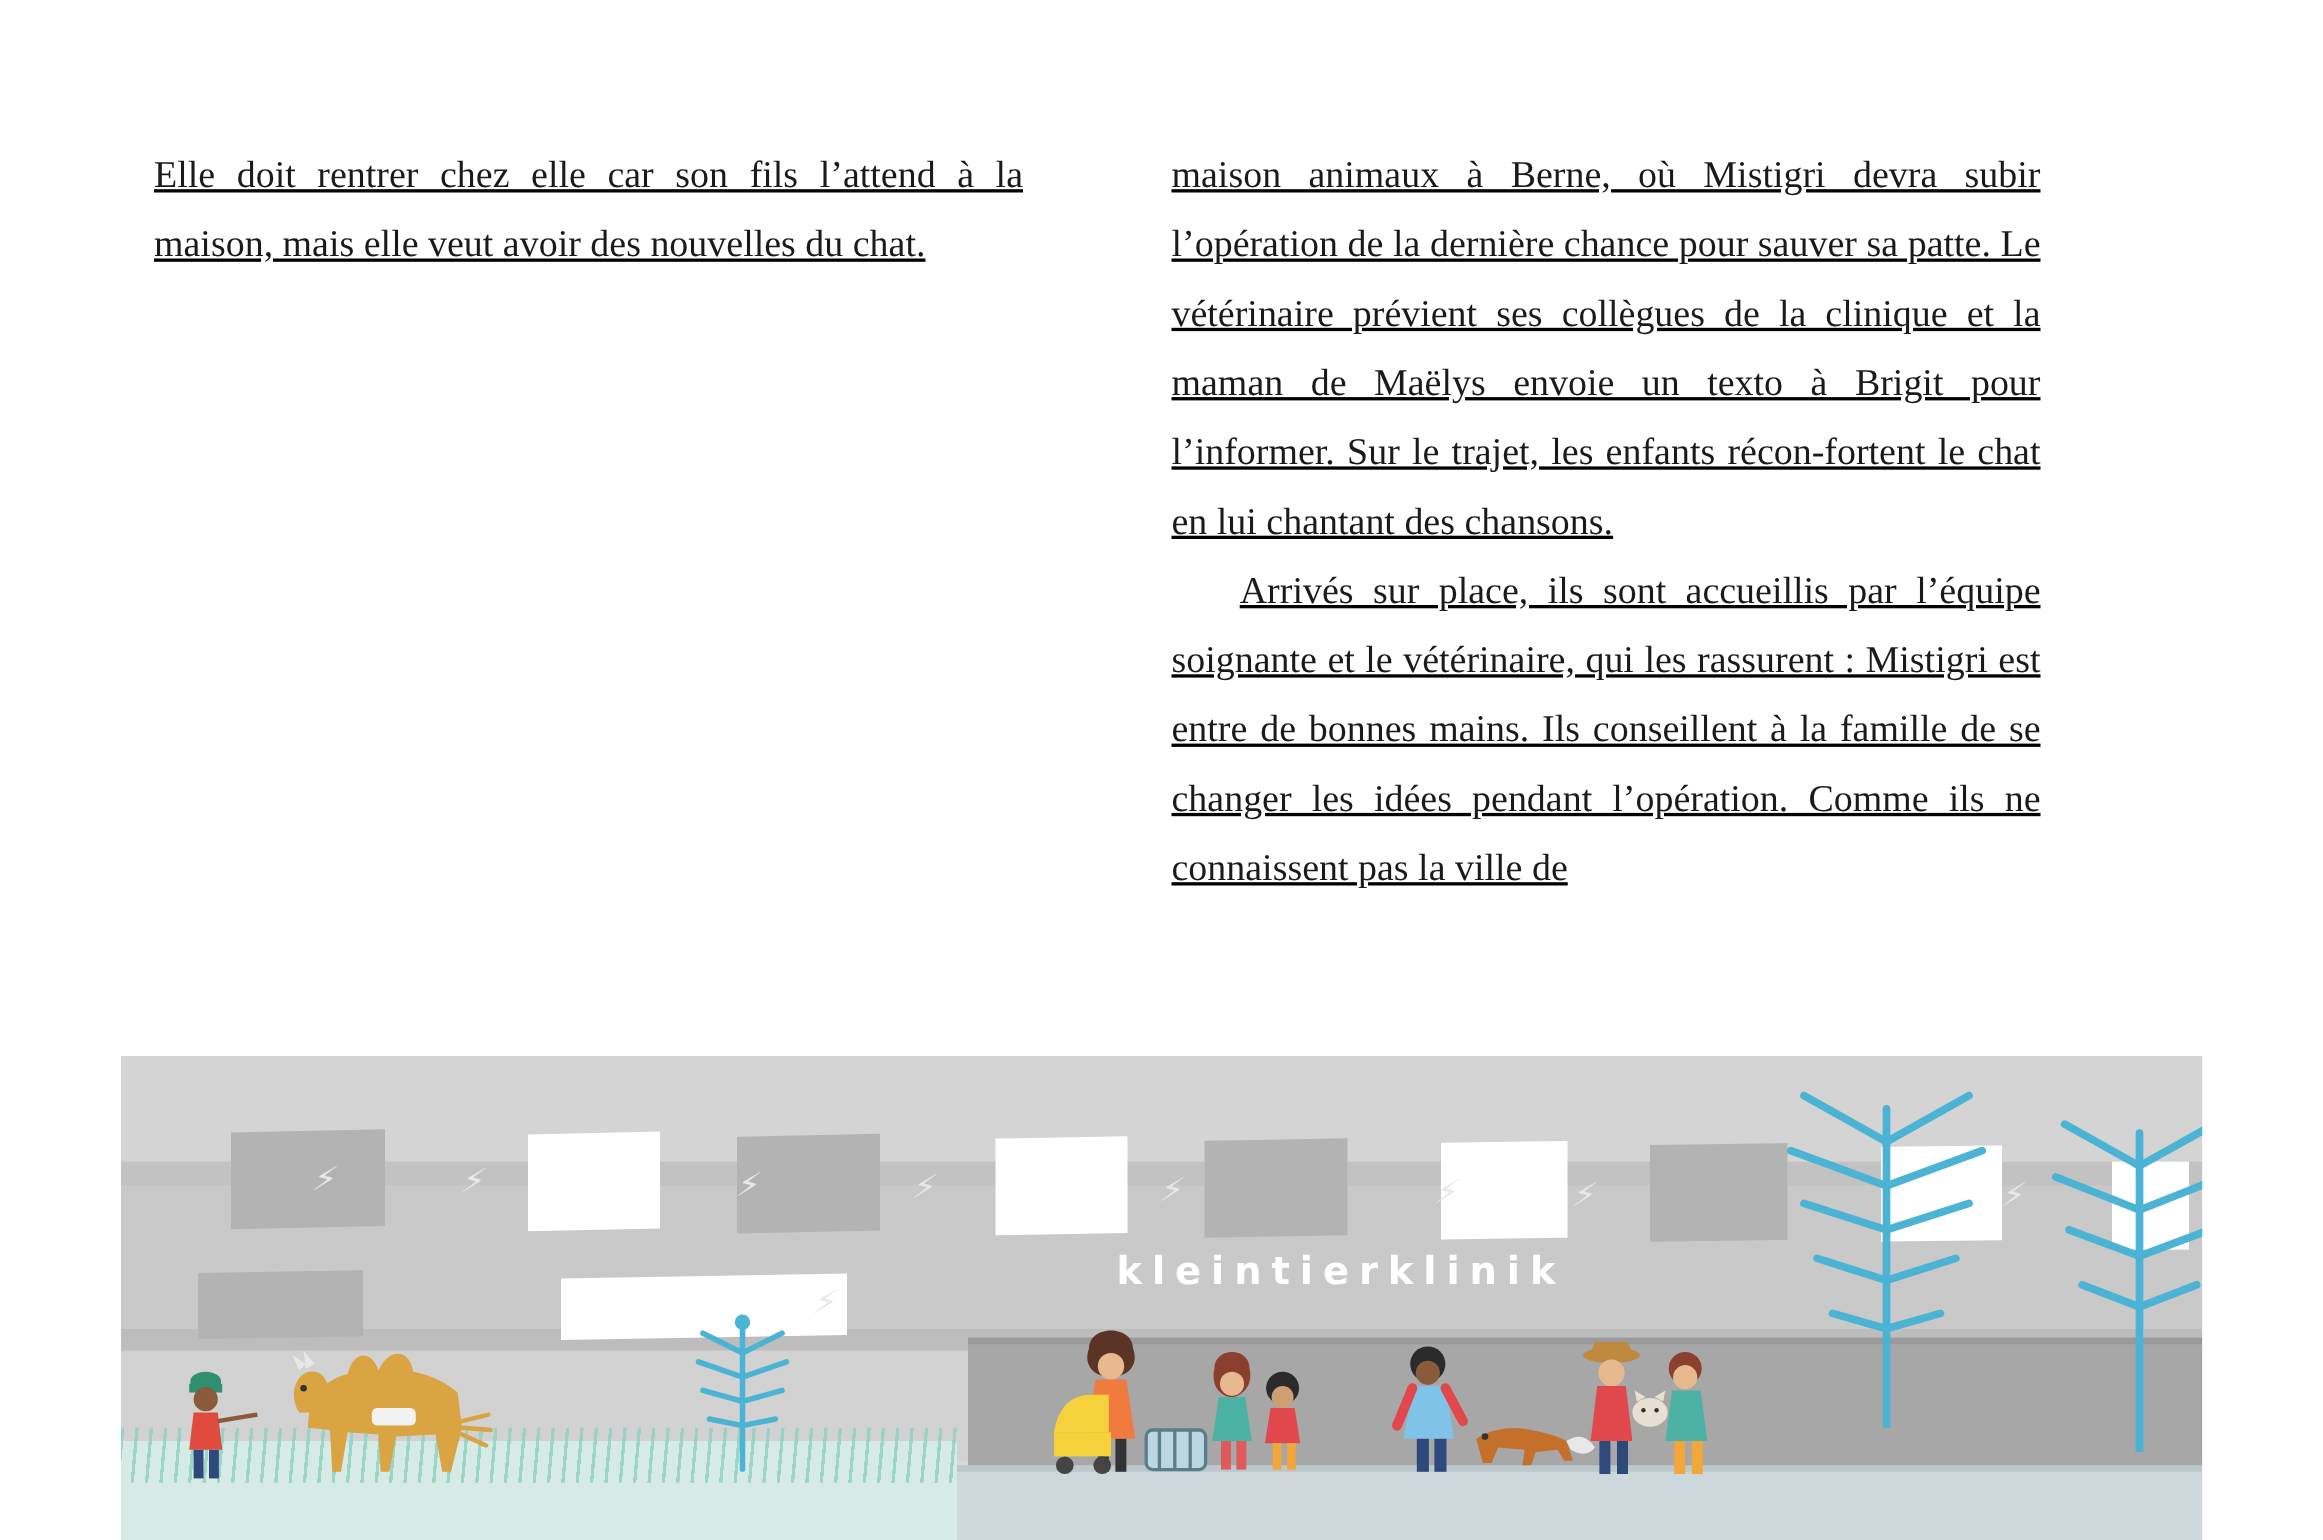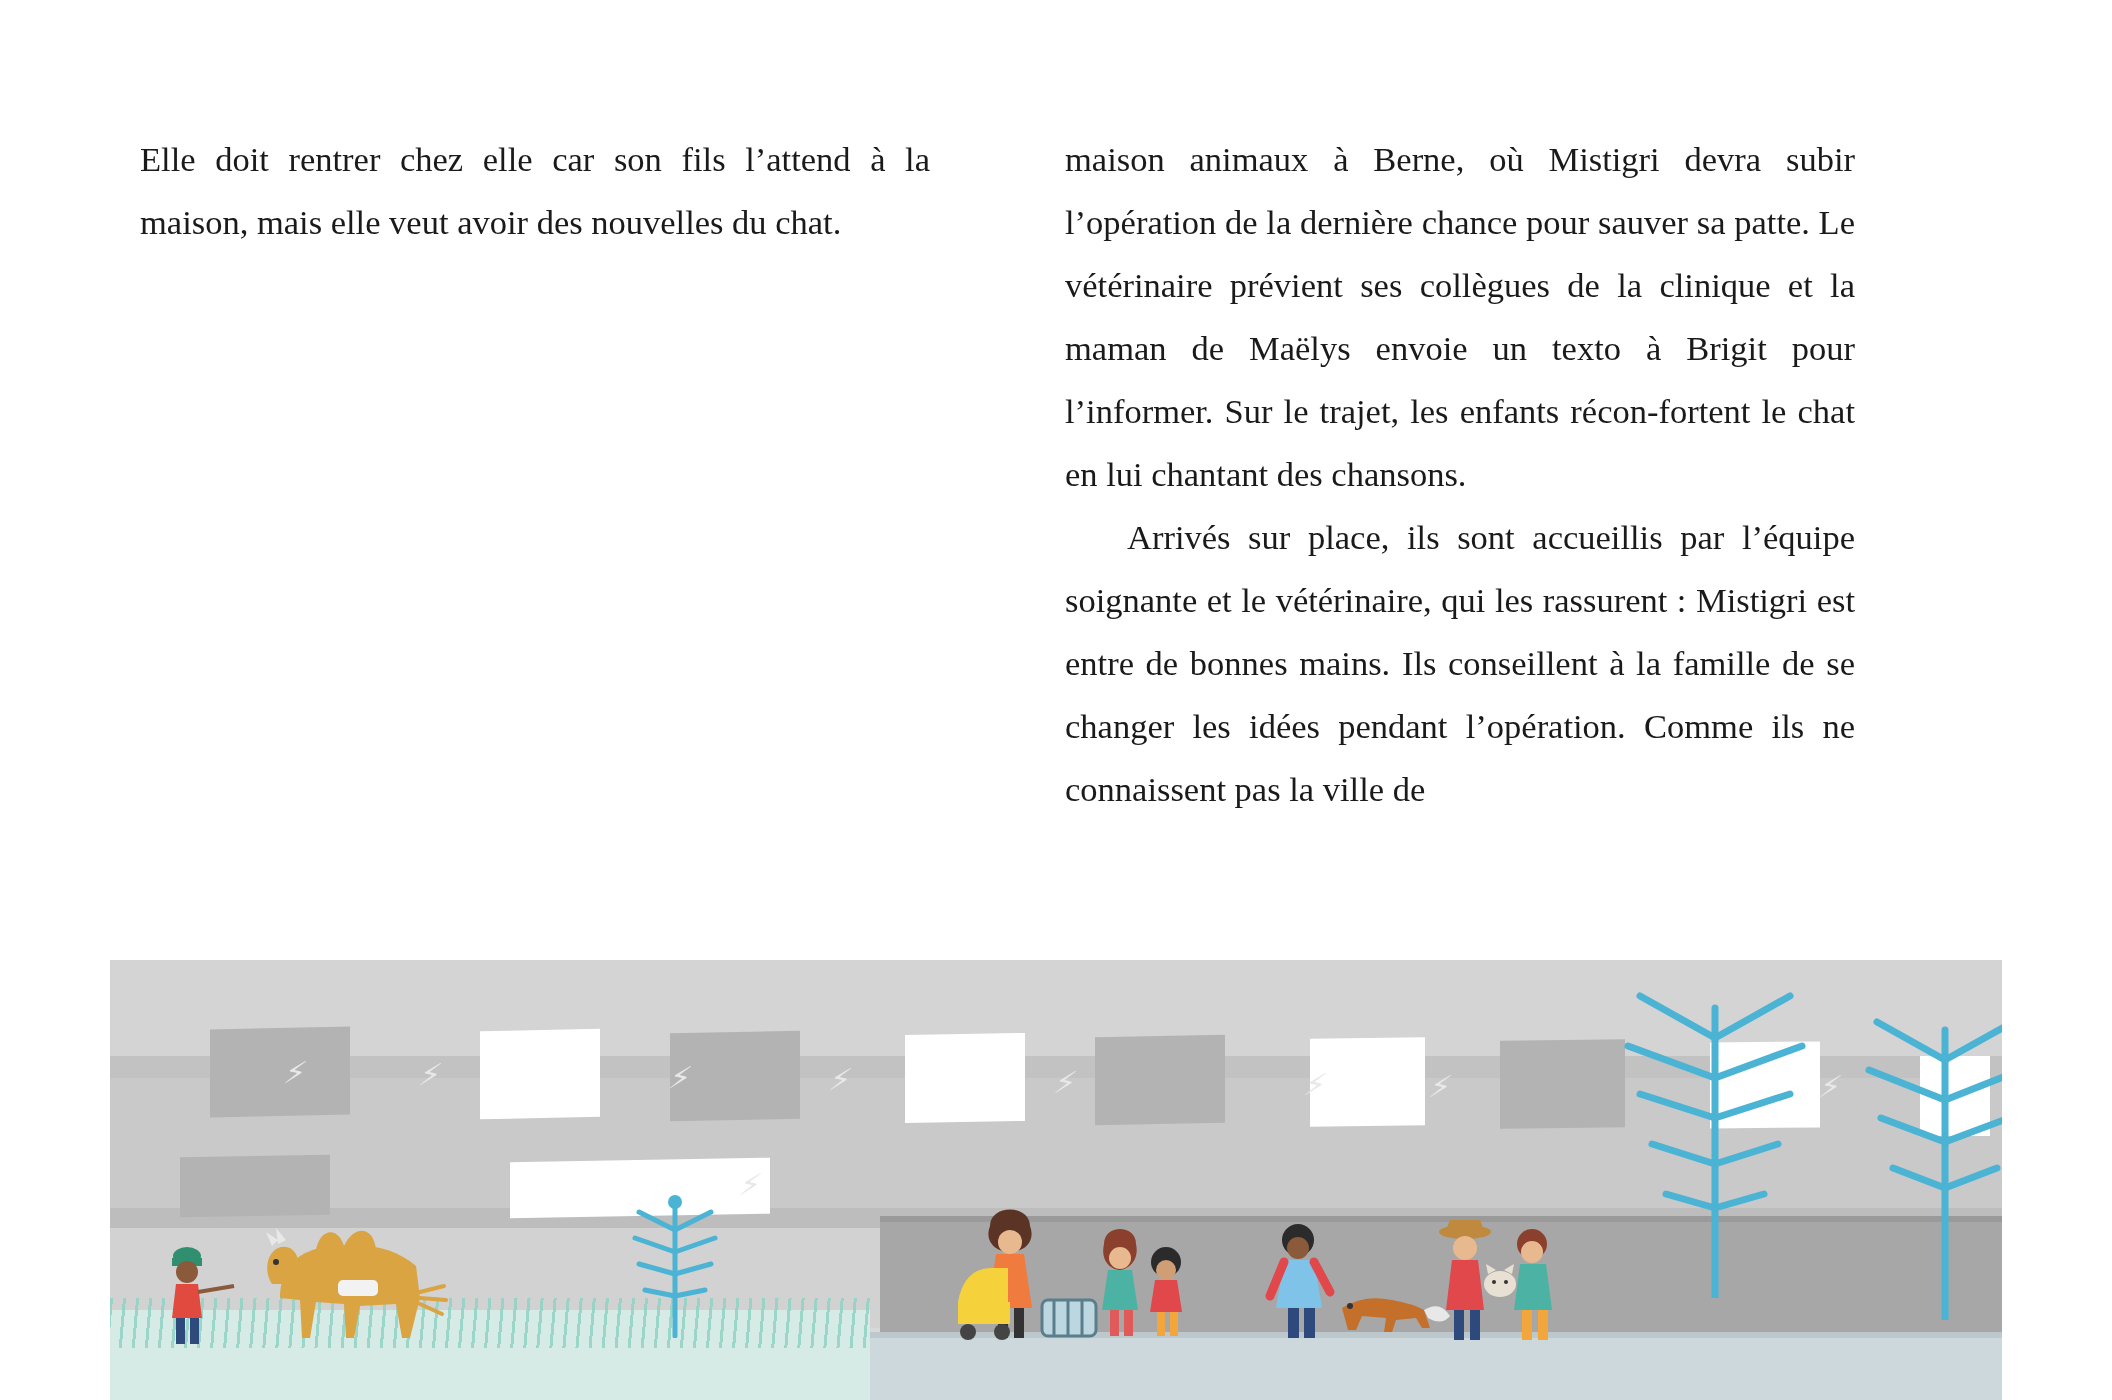--- a/index.html
+++ b/index.html
@@ -19,20 +19,21 @@
   .page-text {
     position: absolute;
     top: 0;
     left: 0;
     width: 2112px;
     height: 960px;
     box-sizing: border-box;
     padding: 128px 150px 0 140px;
     display: flex;
     gap: 135px;
+    text-decoration: underline;
   }
   .column {
     width: 790px;
     flex: 0 0 790px;
   }
   .column p {
     margin: 0;
     font-size: 34.5px;
     line-height: 63px;
     text-align: justify;
@@ -208,20 +209,21 @@
     <div class="bolt" style="left:175px;top:98px;">⚡</div>
     <div class="bolt" style="left:310px;top:100px;">⚡</div>
     <div class="bolt" style="left:560px;top:103px;">⚡</div>
     <div class="bolt" style="left:720px;top:105px;">⚡</div>
     <div class="bolt" style="left:945px;top:108px;">⚡</div>
     <div class="bolt" style="left:1195px;top:110px;">⚡</div>
     <div class="bolt" style="left:1320px;top:112px;">⚡</div>
     <div class="bolt" style="left:1710px;top:112px;">⚡</div>
     <div class="bolt" style="left:630px;top:210px;">⚡</div>
 
+    <div class="clinic-sign" data-bind="illustration.caption_sign">kleintierklinik</div>
 
     <div class="plinth-top"></div>
     <div class="plinth"></div>
 
     <div class="ground-left"></div>
     <div class="grass"></div>
     <div class="street"></div>
     <div class="ground-right"></div>
 
     <svg class="tree" style="left:505px;top:218px;" width="120" height="160" viewBox="0 0 120 160">

